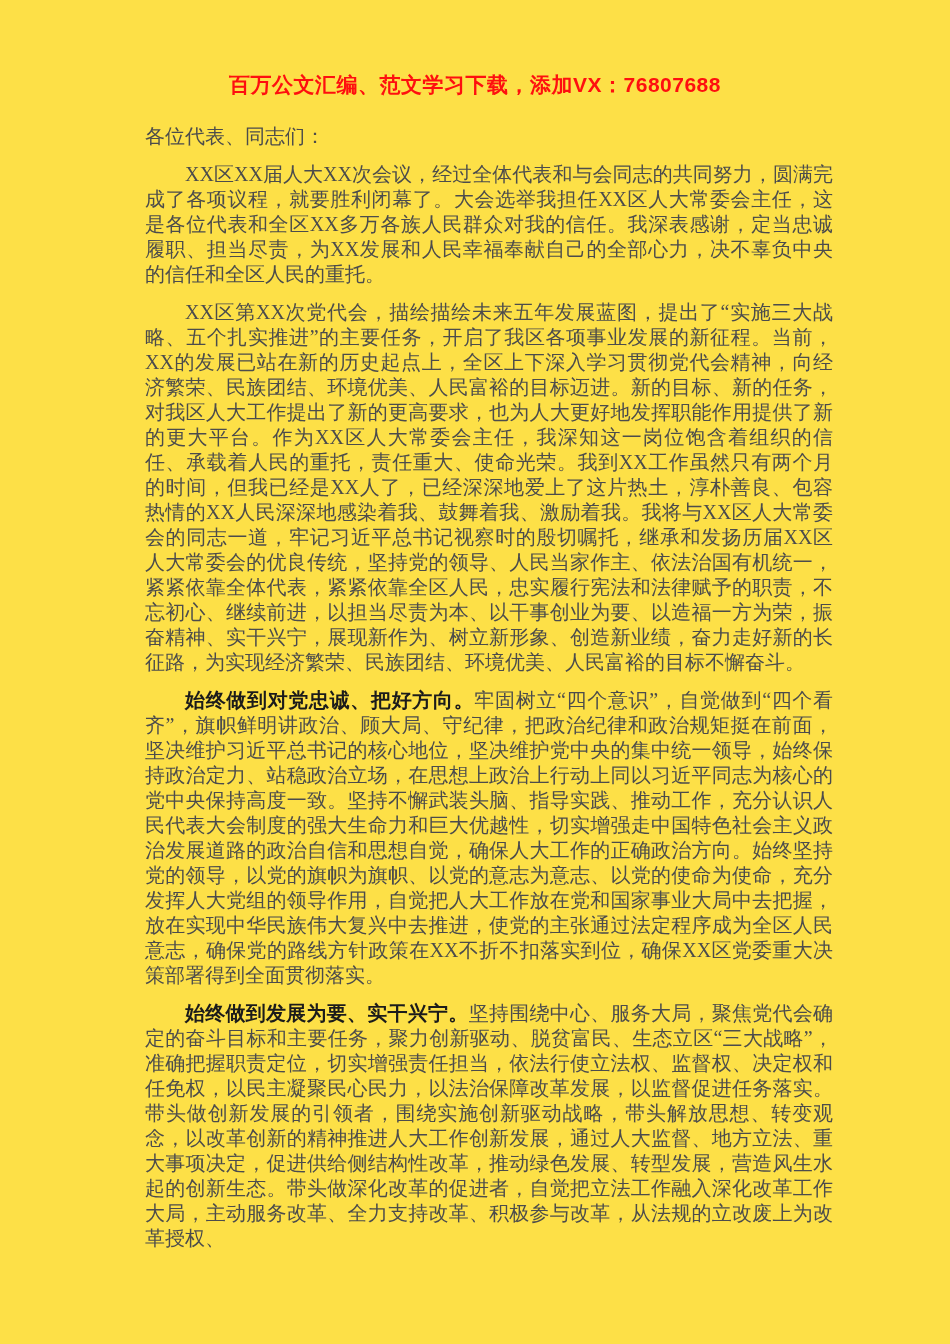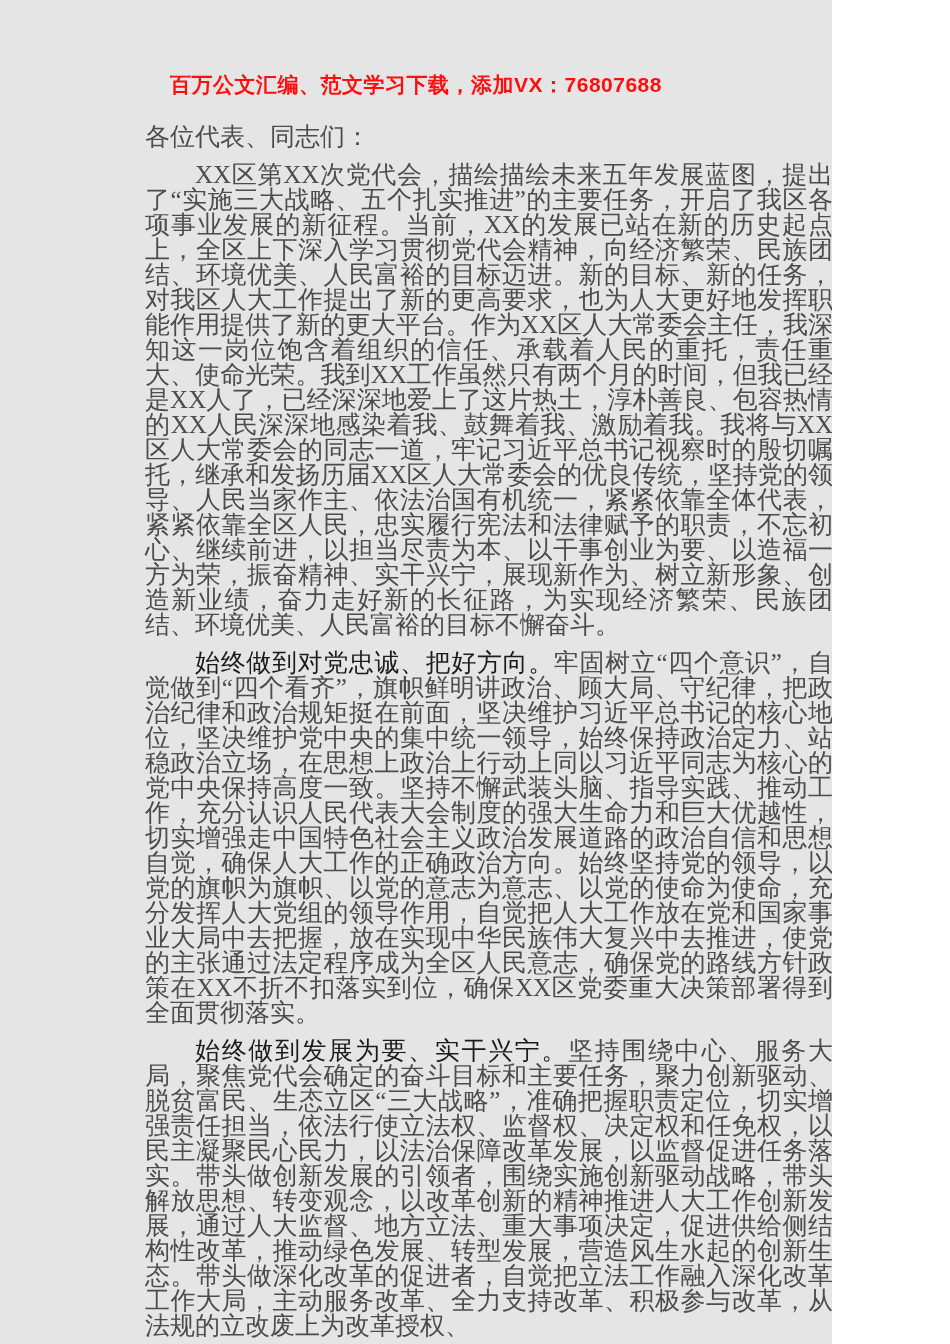--- a/index.html
+++ b/index.html
@@ -1,72 +1,73 @@
 <!DOCTYPE html>
 <html><head>
 <meta charset="utf-8">
 <style>
   html, body { margin: 0; padding: 0; background: #ffffff; }
   .page {
     position: relative;
-    width: 832px;
+    width: 950px;
     height: 1344px;
-    background: #e5e5e5;
+    background: #fde047;
     overflow: hidden;
   }
   .notice {
     position: absolute;
     top: 71px;
     left: 0;
     right: 0;
     text-align: center;
     font-family: "Liberation Sans", "DejaVu Sans", sans-serif;
     font-weight: 700;
     font-size: 21px;
     letter-spacing: 0.5px;
     color: #fe0f0f;
   }
   .content {
     position: absolute;
     left: 145px;
     top: 124px;
     width: 688px;
     font-family: "Liberation Serif", "DejaVu Serif", serif;
-    font-size: 25px;
+    font-size: 20px;
     line-height: 25px;
     color: #4c4c4c;
     text-align: justify;
     text-justify: inter-ideograph;
   }
   .salutation {
     margin: 0 0 13px 0;
     text-indent: 0;
   }
   .para {
     margin: 0 0 13px 0;
     text-indent: 2em;
   }
   .para:last-child { margin-bottom: 7px; }
   .lead {
     font-family: "Liberation Sans", "DejaVu Sans", sans-serif;
-    font-weight: 400;
+    font-weight: 700;
     color: #1b1b1b;
   }
 </style>
 </head>
 <body>
 
 <div class="page">
 
   <div class="notice">百万公文汇编、范文学习下载，添加VX：76807688</div>
 
   <div class="content">
 
     <p class="salutation">各位代表、同志们：</p>
 
+    <p class="para"><span class="lead"></span><span>XX区XX届人大XX次会议，经过全体代表和与会同志的共同努力，圆满完成了各项议程，就要胜利闭幕了。大会选举我担任XX区人大常委会主任，这是各位代表和全区XX多万各族人民群众对我的信任。我深表感谢，定当忠诚履职、担当尽责，为XX发展和人民幸福奉献自己的全部心力，决不辜负中央的信任和全区人民的重托。</span></p>
 
     <p class="para"><span class="lead"></span><span>XX区第XX次党代会，描绘描绘未来五年发展蓝图，提出了“实施三大战略、五个扎实推进”的主要任务，开启了我区各项事业发展的新征程。当前，XX的发展已站在新的历史起点上，全区上下深入学习贯彻党代会精神，向经济繁荣、民族团结、环境优美、人民富裕的目标迈进。新的目标、新的任务，对我区人大工作提出了新的更高要求，也为人大更好地发挥职能作用提供了新的更大平台。作为XX区人大常委会主任，我深知这一岗位饱含着组织的信任、承载着人民的重托，责任重大、使命光荣。我到XX工作虽然只有两个月的时间，但我已经是XX人了，已经深深地爱上了这片热土，淳朴善良、包容热情的XX人民深深地感染着我、鼓舞着我、激励着我。我将与XX区人大常委会的同志一道，牢记习近平总书记视察时的殷切嘱托，继承和发扬历届XX区人大常委会的优良传统，坚持党的领导、人民当家作主、依法治国有机统一，紧紧依靠全体代表，紧紧依靠全区人民，忠实履行宪法和法律赋予的职责，不忘初心、继续前进，以担当尽责为本、以干事创业为要、以造福一方为荣，振奋精神、实干兴宁，展现新作为、树立新形象、创造新业绩，奋力走好新的长征路，为实现经济繁荣、民族团结、环境优美、人民富裕的目标不懈奋斗。</span></p>
 
     <p class="para"><span class="lead">始终做到对党忠诚、把好方向。</span><span>牢固树立“四个意识”，自觉做到“四个看齐”，旗帜鲜明讲政治、顾大局、守纪律，把政治纪律和政治规矩挺在前面，坚决维护习近平总书记的核心地位，坚决维护党中央的集中统一领导，始终保持政治定力、站稳政治立场，在思想上政治上行动上同以习近平同志为核心的党中央保持高度一致。坚持不懈武装头脑、指导实践、推动工作，充分认识人民代表大会制度的强大生命力和巨大优越性，切实增强走中国特色社会主义政治发展道路的政治自信和思想自觉，确保人大工作的正确政治方向。始终坚持党的领导，以党的旗帜为旗帜、以党的意志为意志、以党的使命为使命，充分发挥人大党组的领导作用，自觉把人大工作放在党和国家事业大局中去把握，放在实现中华民族伟大复兴中去推进，使党的主张通过法定程序成为全区人民意志，确保党的路线方针政策在XX不折不扣落实到位，确保XX区党委重大决策部署得到全面贯彻落实。</span></p>
 
     <p class="para"><span class="lead">始终做到发展为要、实干兴宁。</span><span>坚持围绕中心、服务大局，聚焦党代会确定的奋斗目标和主要任务，聚力创新驱动、脱贫富民、生态立区“三大战略”，准确把握职责定位，切实增强责任担当，依法行使立法权、监督权、决定权和任免权，以民主凝聚民心民力，以法治保障改革发展，以监督促进任务落实。带头做创新发展的引领者，围绕实施创新驱动战略，带头解放思想、转变观念，以改革创新的精神推进人大工作创新发展，通过人大监督、地方立法、重大事项决定，促进供给侧结构性改革，推动绿色发展、转型发展，营造风生水起的创新生态。带头做深化改革的促进者，自觉把立法工作融入深化改革工作大局，主动服务改革、全力支持改革、积极参与改革，从法规的立改废上为改革授权、</span></p>
 
   </div>
 </div>
 

